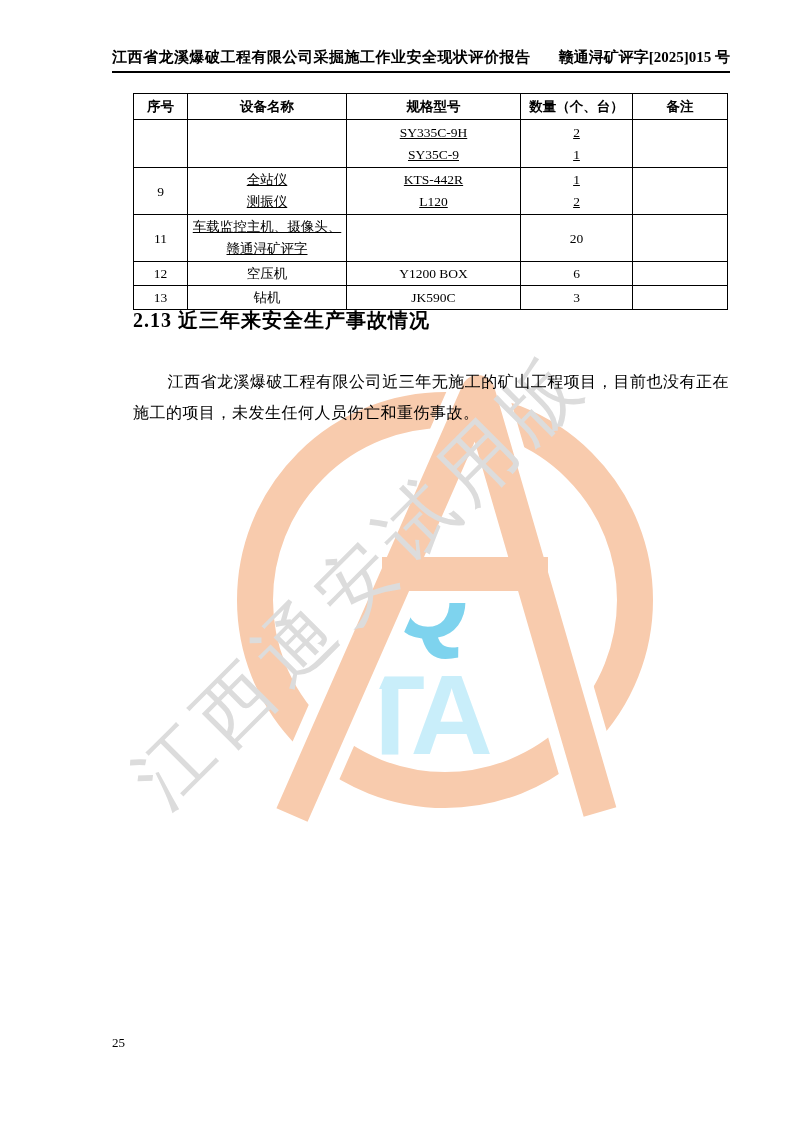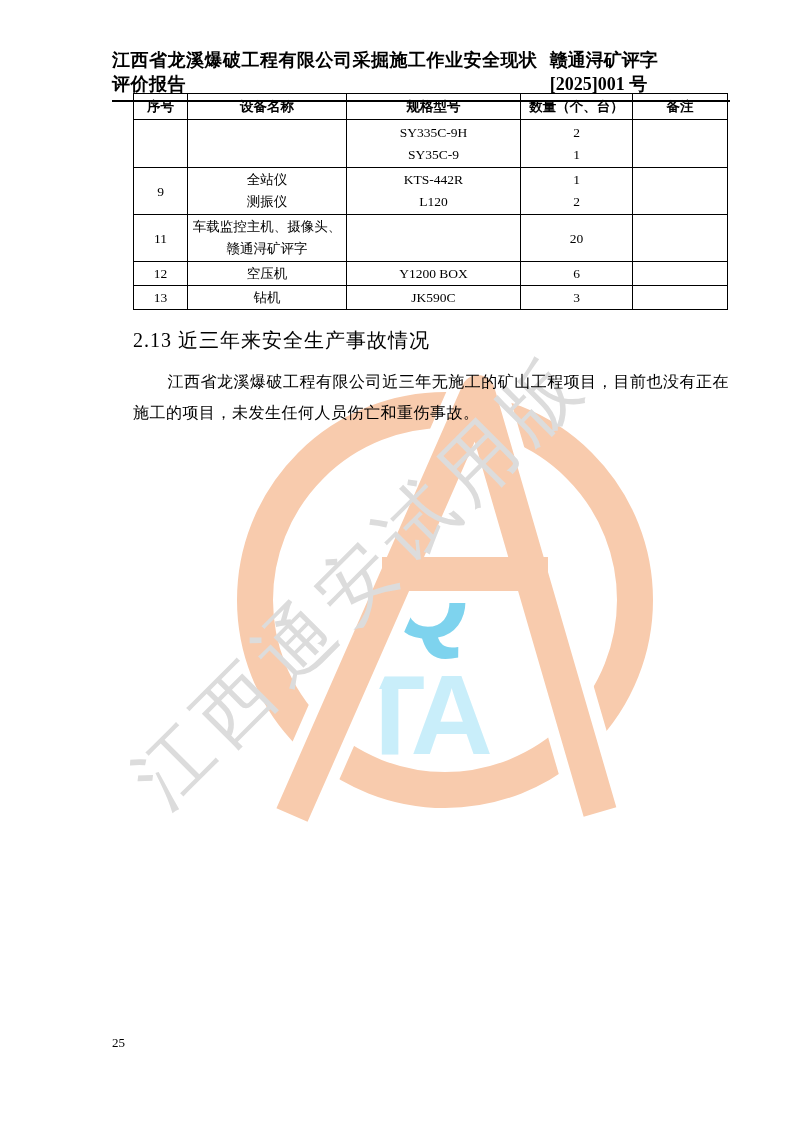--- a/index.html
+++ b/index.html
@@ -35,21 +35,21 @@
   
   .content { position: absolute; inset: 0; z-index: 1; }
 
   .page-header {
     position: absolute;
     left: 112px; top: 48px;
     width: 618px;
     display: flex;
     justify-content: space-between;
     align-items: flex-end;
-    font-size: 18px;
+    font-size: 15px;
     padding-bottom: 4px;
     border-bottom: 2px solid #000;
   }
   .page-header .hdr-left { font-weight: bold; letter-spacing: 0.5px; }
   .page-header .hdr-right { font-weight: bold; }
 
   table.equip {
     position: absolute;
     left: 133px; top: 93px;
     width: 594px;
@@ -68,28 +68,28 @@
   }
   table.equip th { font-weight: bold; height: 26px; }
   .col-no   { width: 54px; }
   .col-name { width: 159px; }
   .col-spec { width: 174px; }
   .col-qty  { width: 112px; }
   .col-note { width: 95px; }
   tr.h48 td { height: 48px; }
   tr.h38 td { height: 38px; }
   tr.h22 td { height: 22px; }
-  td .cline { line-height: 22px; }
+  td .cline { line-height: 22px; text-decoration: underline; }
 
   .sec-heading {
     position: absolute;
-    left: 133px; top: 327px;
+    left: 133px; top: 307px;
     width: 594px;
     font-size: 20px;
-    font-weight: normal;
+    font-weight: bold;
     letter-spacing: 1px;
   }
   .sec-para {
     position: absolute;
     left: 133px; top: 366px;
     width: 596px;
     font-size: 16px;
     line-height: 31px;
     text-align: justify;
     text-indent: 2.15em;
@@ -121,21 +121,21 @@
       <path d="M82,445 L268,22 L390,442 M172,204 L338,204" fill="none" stroke="#ffffff" stroke-width="58" stroke-linejoin="round" stroke-linecap="butt"></path>
       <path d="M82,445 L268,22 L390,442 M172,204 L338,204" fill="none" stroke="#F8CBAD" stroke-width="34" stroke-linejoin="round" stroke-linecap="butt"></path>
     </svg>
     <div class="wm-diagonal">江西通安试用版</div>
   </div>
 
   <div class="content">
 
     <div class="page-header">
       <span class="hdr-left">江西省龙溪爆破工程有限公司采掘施工作业安全现状评价报告</span>
-      <span class="hdr-right">赣通浔矿评字[2025]001 号</span>
+      <span class="hdr-right">赣通浔矿评字[2025]015 号</span>
     </div>
 
     <table class="equip">
       <colgroup>
         <col class="col-no">
           <col class="col-name">
           <col class="col-spec">
         <col class="col-qty">
           <col class="col-note">
       </colgroup>

